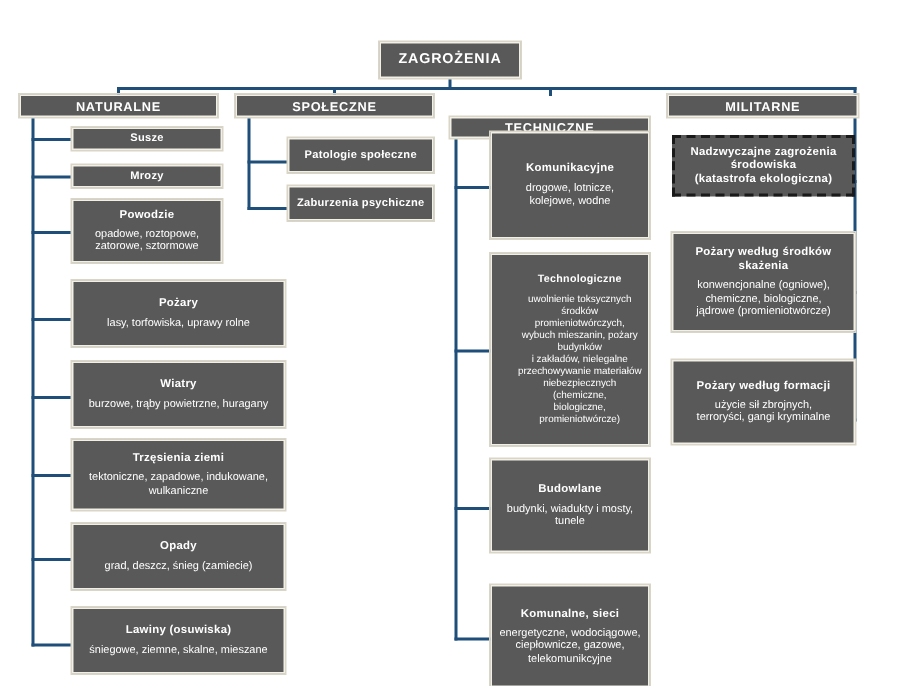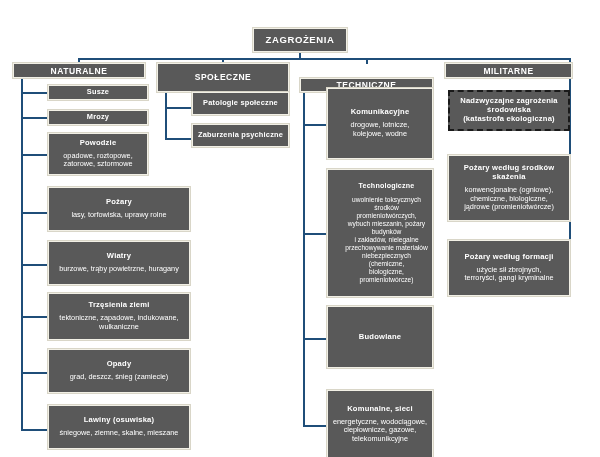--- a/index.html
+++ b/index.html
@@ -97,21 +97,21 @@
   <div class="ln h" style="left:78px; top:38px; width:493px; height:2px;"></div>
 
   <div class="ln v" style="left:78px; top:38px; width:2px; height:6px;"></div>
   <div class="ln v" style="left:222px; top:38px; width:2px; height:6px;"></div>
   <div class="ln v" style="left:366px; top:38px; width:2px; height:6px;"></div>
   <div class="ln v" style="left:569px; top:38px; width:2px; height:6px;"></div>
 
   <div class="box lvl1" style="left:13px; top:43px; width:132px; height:15px;">
     <span class="ttl">NATURALNE</span>
   </div>
-  <div class="box lvl1" style="left:157px; top:43px; width:132px; height:29px;">
+  <div class="box lvl1" style="left:157px; top:43px; width:132px; height:15px;">
     <span class="ttl">SPOŁECZNE</span>
   </div>
   <div class="box lvl1" style="left:300px; top:58px; width:133px; height:14px;">
     <span class="ttl">TECHNICZNE</span>
   </div>
   <div class="box lvl1" style="left:445px; top:43px; width:127px; height:15px;">
     <span class="ttl">MILITARNE</span>
   </div>
 
   <div class="ln v" style="left:21px; top:58px; width:2px; height:353px;"></div>
@@ -184,20 +184,22 @@
     <span class="sub" style="white-space: pre-line;">uwolnienie toksycznych
 środków promieniotwórczych,
 wybuch mieszanin, pożary budynków
 i zakładów, nielegalne
 przechowywanie materiałów
 niebezpiecznych (chemiczne,
 biologiczne, promieniotwórcze)</span>
   </div>
   <div class="box leaf" style="left:327px; top:286px; width:106px; height:62px; white-space:pre-line;">
     <span class="ttl">Budowlane</span>
+    <span class="sub" style="white-space: pre-line;">budynki, wiadukty i mosty,
+tunele</span>
   </div>
   <div class="box leaf" style="left:327px; top:370px; width:106px; height:68px; white-space:pre-line;">
     <span class="ttl">Komunalne, sieci</span>
     <span class="sub" style="white-space: pre-line;">energetyczne, wodociągowe,
 ciepłownicze, gazowe,
 telekomunikcyjne</span>
   </div>
 
   <div class="ln v" style="left:569px; top:58px; width:2px; height:203px;"></div>
   <div class="ln h" style="left:547px; top:100px; width:24px;"></div>

